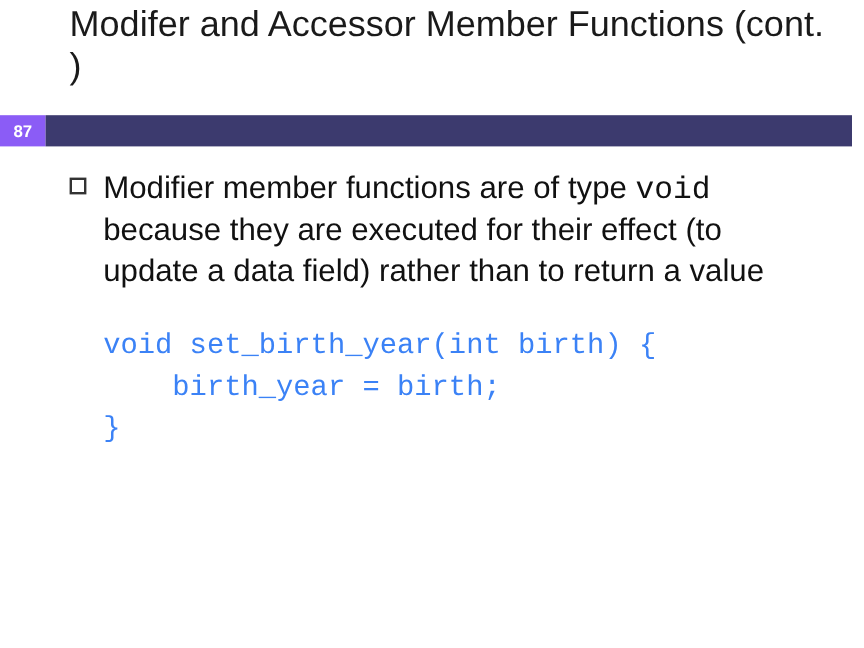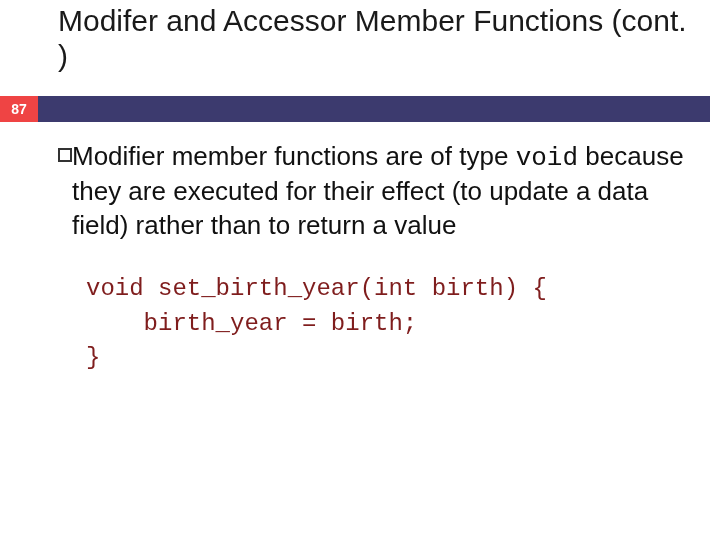--- a/index.html
+++ b/index.html
@@ -20,21 +20,21 @@
       font-weight: 400;
       color: #1a1a1a;
       line-height: 1.15;
     }
     .page-badge {
       position: absolute;
       top: 96px;
       left: 0;
       width: 38px;
       height: 26px;
-      background: #ef4444;
+      background: #8b5cf6;
       color: #ffffff;
       font-size: 14px;
       font-weight: bold;
       display: flex;
       align-items: center;
       justify-content: center;
     }
     .divider {
       position: absolute;
       top: 96px;
@@ -45,20 +45,21 @@
     }
     .body-area {
       position: absolute;
       top: 140px;
       left: 58px;
       right: 32px;
     }
     .bullet-row {
       display: flex;
       align-items: flex-start;
+      gap: 14px;
       margin-bottom: 30px;
     }
     .bullet-marker {
       flex: 0 0 auto;
       width: 14px;
       height: 14px;
       border: 2px solid #333;
       margin-top: 8px;
     }
     .bullet-text {
@@ -69,21 +70,21 @@
     .bullet-text code {
       font-family: "Courier New", Courier, monospace;
       font-size: 26px;
     }
     .code-block {
       margin-left: 28px;
       font-family: "Courier New", Courier, monospace;
       font-size: 24px;
       line-height: 1.45;
       white-space: pre;
-      color: #7f1d1d;
+      color: #3b82f6;
     }
   </style>
 </head>
 <body>
 
 <h1 class="slide-title">Modifer and Accessor Member Functions (cont. )</h1>
 
 <div class="page-badge">87</div>
 <div class="divider"></div>
 

